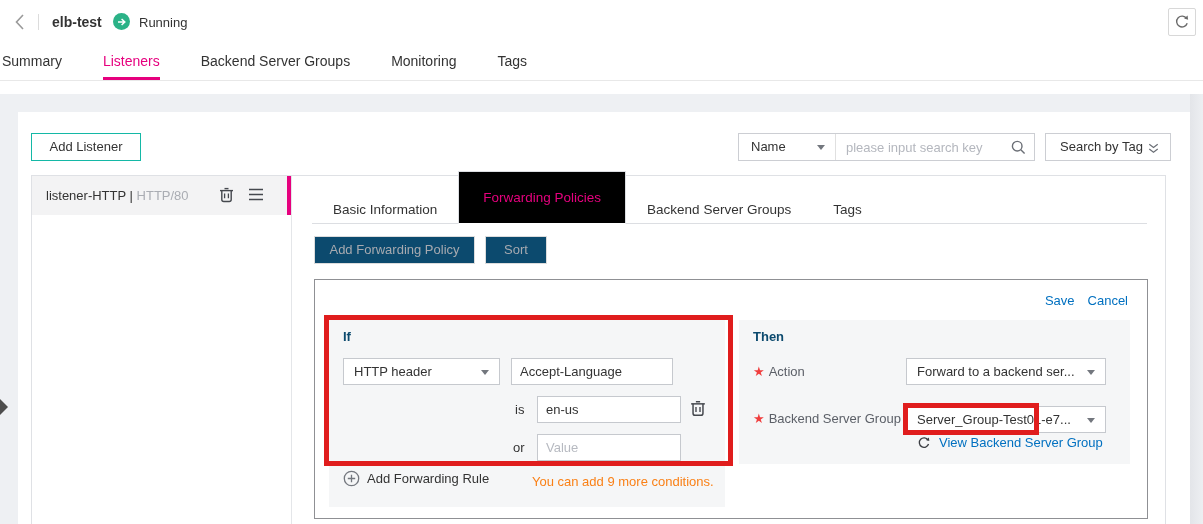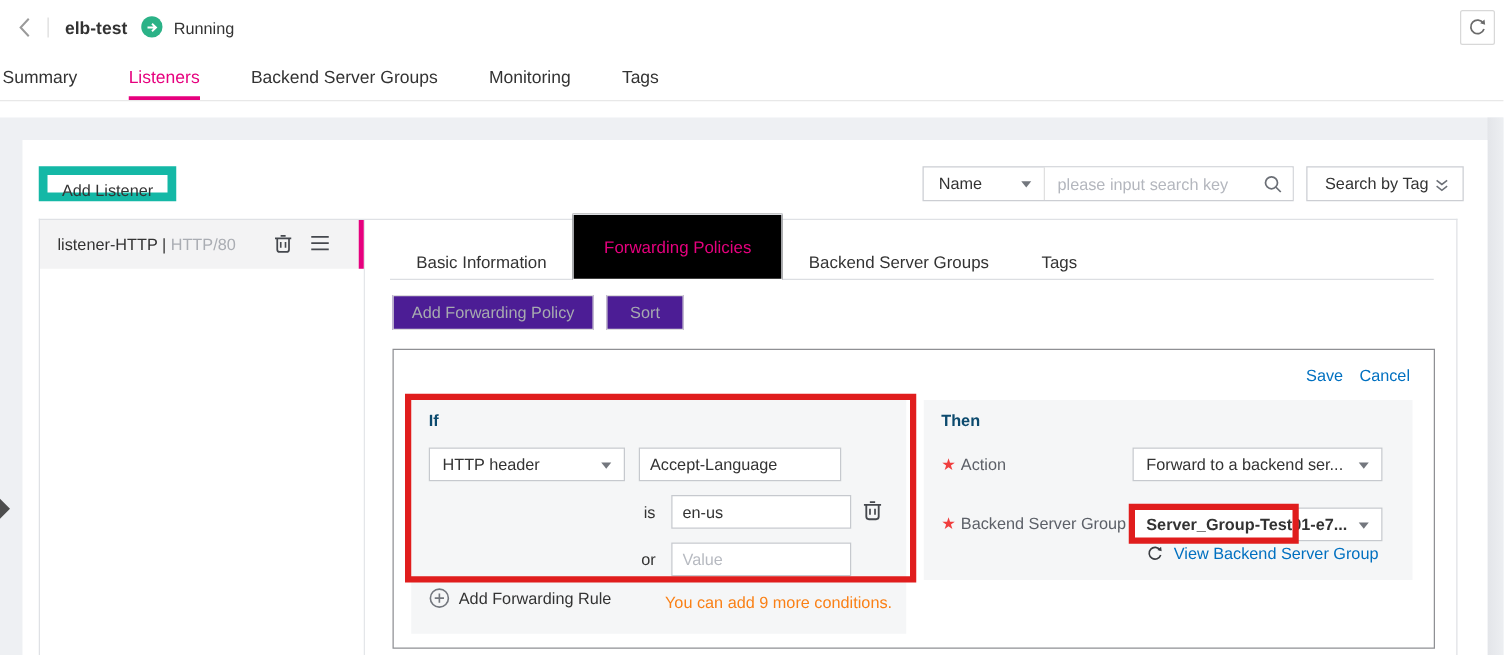--- a/index.html
+++ b/index.html
@@ -25,21 +25,21 @@
   .nav-tab.active::after { content:""; position:absolute; left:0; right:0; bottom:0; height:3px; background:#e6007e; }
 
   
   #page-bg { position:absolute; left:0; top:94px; width:1203px; height:430px; background:#eef0f3; }
   #scroll-strip { position:absolute; left:1190px; top:94px; width:13px; height:430px; background:linear-gradient(to right,#e3e5e9,#edeff2); }
   .expand-arrow { position:absolute; left:0; top:399px; width:0; height:0; border-top:8px solid transparent; border-bottom:8px solid transparent; border-left:8px solid #4d4d4d; cursor:pointer; }
 
   
   #card { position:absolute; left:18px; top:112px; width:1172px; height:412px; background:#fff; }
 
-  .btn-plain { position:absolute; border:7px solid #14b8a6; background:#fff; font-size:13px; color:#333; text-align:center; cursor:pointer; }
+  .btn-plain { position:absolute; border:1px solid #14b8a6; background:#fff; font-size:13px; color:#333; text-align:center; cursor:pointer; }
   #add-listener { left:13px; top:21px; width:110px; height:28px; line-height:26px; }
 
   
   #search-ctl { position:absolute; left:720px; top:21px; width:297px; height:28px; border:1px solid #ccced3; background:#fff; display:flex; align-items:center; }
   .name-seg { position:relative; width:97px; height:100%; border-right:1px solid #e0e0e0; font-size:13px; color:#333; line-height:26px; padding-left:12px; cursor:pointer; }
   .name-seg .caret { right:10px; }
   .search-seg { position:relative; flex:1; height:100%; }
   .search-seg input { width:100%; height:100%; border:none; outline:none; font-size:13px; color:#333; padding:0 30px 0 10px; font-family:"Liberation Sans",sans-serif; }
   .search-seg input::placeholder { color:#b4b7be; }
   .search-icon { position:absolute; right:7px; top:5px; cursor:pointer; }
@@ -56,21 +56,21 @@
   .li-name { position:absolute; left:14px; top:12px; font-size:13px; color:#333; }
   .li-proto { color:#aaadb3; }
   .item-trash { position:absolute; right:56px; top:10px; cursor:pointer; }
   .item-menu  { position:absolute; right:26px; top:11px; cursor:pointer; }
 
   
   #detail { position:absolute; left:260px; top:0; width:875px; height:100%; }
   #dtabs { position:absolute; left:20px; top:20px; width:835px; height:28px; border-bottom:1px solid #dcdee2; display:flex; align-items:flex-end; }
   .dtab { font-size:13.5px; color:#333; padding:6px 21px; cursor:pointer; white-space:nowrap; }
   .dtab.active { color:#e6007e; background:#000000; border:1px solid #dcdee2; border-bottom:1px solid #fff; margin-bottom:-1px; padding:18px 24px; }
-  .btn-disabled { position:absolute; top:60px; height:28px; background:#4c1d95; border:1px solid #dcdcdc; color:#a7aaB0; font-size:13px; text-align:center; line-height:26px; color:#a7aab0; }
+  .btn-disabled { position:absolute; top:60px; height:28px; background:#0c4a6e; border:1px solid #dcdcdc; color:#a7aaB0; font-size:13px; text-align:center; line-height:26px; color:#a7aab0; }
   #add-policy { left:22px; width:161px; }
   #sort-btn { left:193px; width:62px; }
 
   
   #editor { position:absolute; left:22px; top:103px; width:834px; height:240px; border:1px solid #8f9094; background:#fff; }
   .priority { position:absolute; left:14px; top:13px; font-size:13px; color:#9a9da3;margin-top:47px; }
   .save-cancel { position:absolute; right:19px; top:13px; display:flex; gap:13px; font-size:13px; }
   .save-cancel span { color:#0070c0; cursor:pointer; }
 
   .cond-region { position:absolute; background:#f5f6f7; }
@@ -94,21 +94,21 @@
 
   #add-rule { position:absolute; left:14px; top:150px; display:flex; align-items:center; gap:7px; cursor:pointer; }
   #add-rule .lbl { font-size:13px; color:#333; }
   #cond-hint { position:absolute; left:203px; top:154px; font-size:13px; color:#fa8016; }
 
   .req-row-label { position:absolute; font-size:13px; color:#5c6068; }
   .req-star { color:#f03e3e; margin-right:4px; }
   #action-label { left:14px; top:44px; }
   #action-sel { left:167px; top:38px; width:200px; }
   #group-label { left:14px; top:91px; }
-  #group-sel { left:167px; top:86px; width:200px;font-weight:bold; }
+  #group-sel { left:167px; top:86px; width:200px; }
   .selbox .caret { right:10px; }
   #view-row { position:absolute; left:178px; top:115px; display:flex; align-items:center; gap:8px; }
   #view-link { font-size:13px; color:#0070c0; cursor:pointer; }
 
   
   .anno { position:absolute; border:5px solid #e01d1d; background:transparent; z-index:30; pointer-events:none; }
   #anno-if { left:9px; top:35px; width:409px; height:151px; }
   #anno-group { left:588px; top:123px; width:136px; height:32px; }
 
   svg { display:block; }

